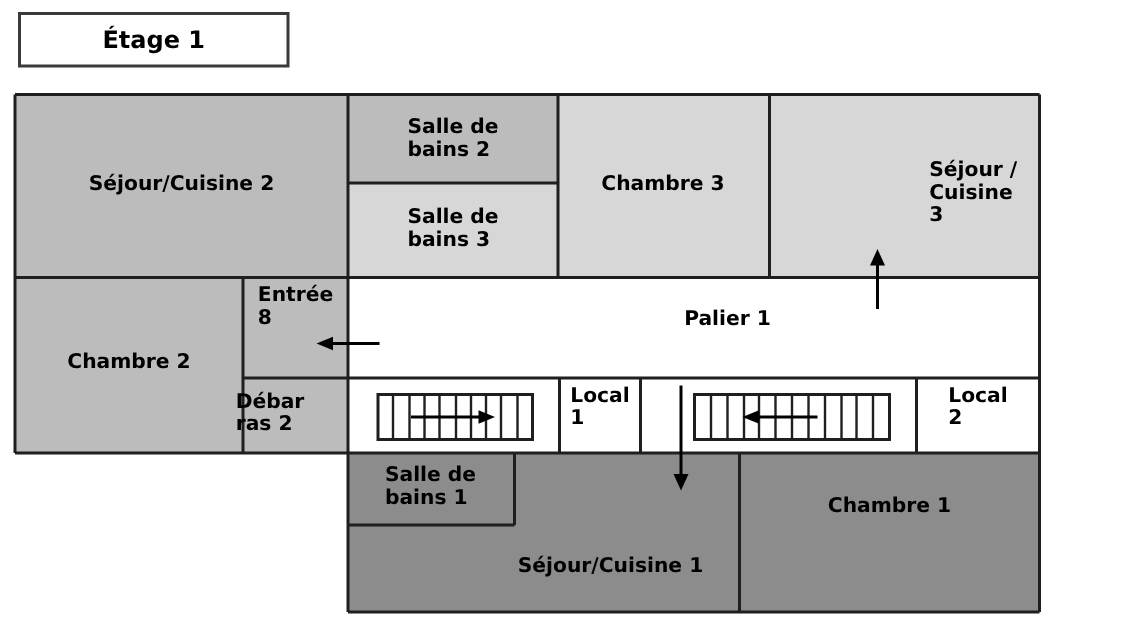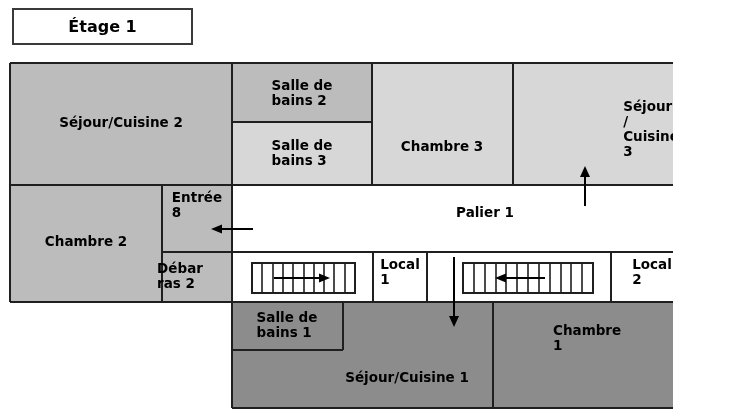--- a/index.html
+++ b/index.html
@@ -1,17 +1,17 @@
 <!DOCTYPE html>
 <html style="--room-medium: #bcbcbc; --room-light: #d7d7d7; --room-dark: #8c8c8c; --wall: #1f1f1f; --background: #ffffff; --text: #000000;"><head>
 <meta charset="utf-8">
 <style>
   html, body { margin: 0; padding: 0; background: #ffffff; }
   body { width: 750px; height: 420px; font-family: "DejaVu Sans", sans-serif; }
-  .plan { position: relative; width: 673px; height: 420px; background: var(--background, #fff); overflow: hidden; }
+  .plan { position: relative; width: 673px; height: 420px; background: var(--background, #fff); overflow: hidden; padding-left: 41px; }
 
   .title-box {
     position: absolute; left: 12px; top: 8px; width: 177px; height: 33px;
     background: #ffffff; border: 2px solid #3a3a3a;
     display: flex; align-items: center; justify-content: center;
     font-weight: bold; font-size: 16px; color: var(--text, #000);
   }
 
   .room { position: absolute; }
   .fill-medium { background: var(--room-medium, #bcbcbc); }
@@ -129,21 +129,21 @@
       <line class="arrow-line" x1="454" y1="257" x2="454" y2="317"></line>
       <polygon class="arrow-head" points="454,327 449,316 459,316"></polygon>
     </g>
   </svg>
 
   <div class="label" style="left:121px; top:123px;">Séjour/Cuisine 2</div>
   <div class="label" style="left:302px; top:93px;">Salle de
 bains 2</div>
   <div class="label" style="left:302px; top:153px;">Salle de
 bains 3</div>
-  <div class="label" style="left:442px; top:123px;margin-top:24px;">Chambre 3</div>
+  <div class="label" style="left:442px; top:123px;">Chambre 3</div>
   <div class="label" style="left:603px; top:129px;margin-left:48px;">Séjour /
 Cuisine 3</div>
   <div class="label" style="left:86px;  top:242px;">Chambre 2</div>
   <div class="label" style="left:197px; top:205px;">Entrée
 8</div>
   <div class="label" style="left:450px; top:213px;margin-left:35px;">Palier 1</div>
   <div class="label" style="left:180px; top:276px;">Débar
 ras 2</div>
   <div class="label" style="left:400px; top:272px;">Local
 1</div>

